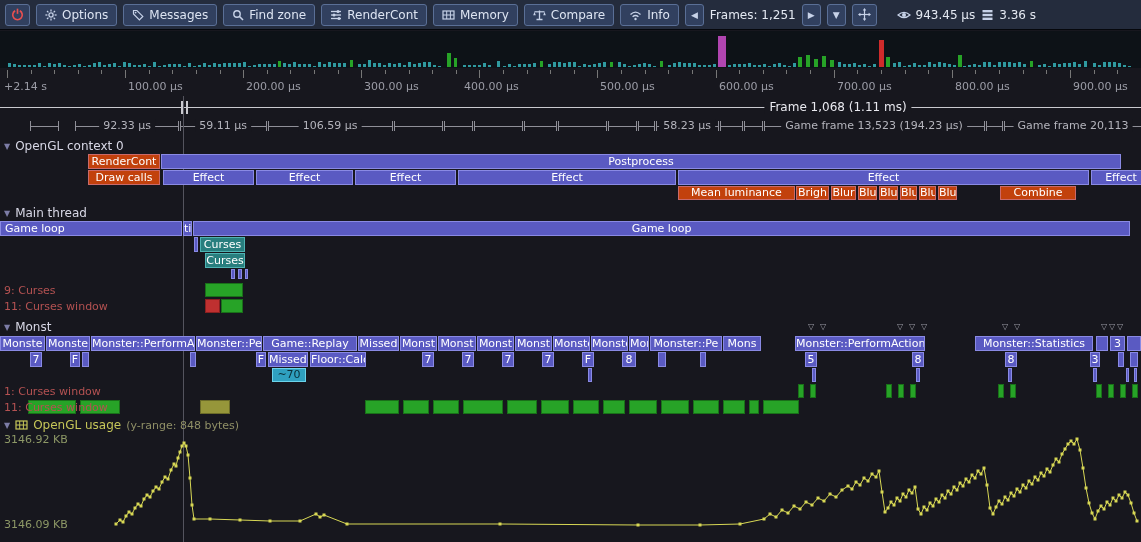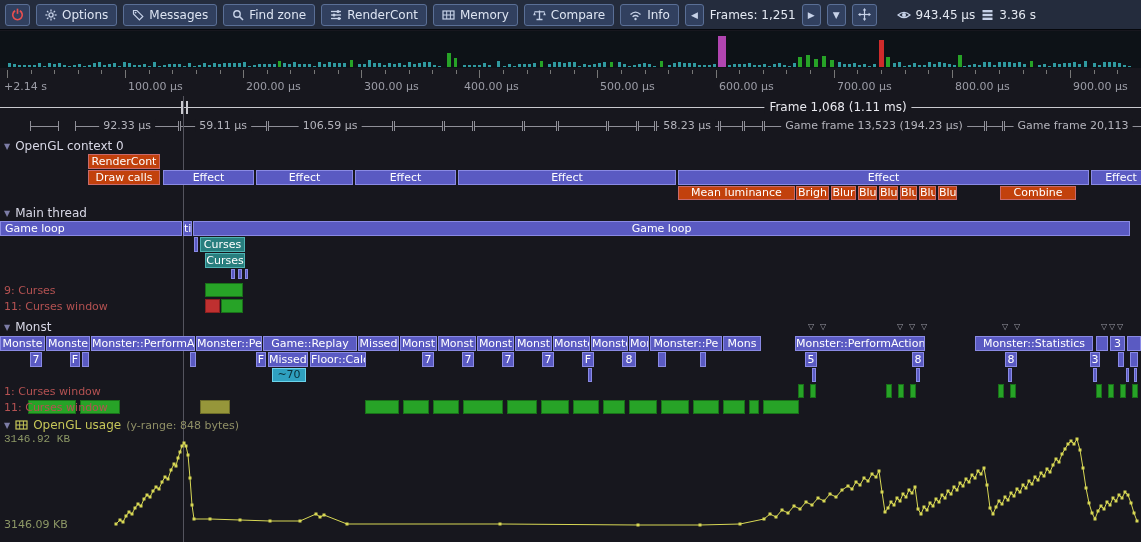--- a/index.html
+++ b/index.html
@@ -532,20 +532,21 @@
     <div style="position: absolute; left: 1002px; top: 121px; width: 1px; height: 10px; background: rgb(143, 143, 152);"></div>
     <div style="position: absolute; left: 1004px; top: 126px; width: 137px; height: 1px; background: rgb(143, 143, 152);"></div>
     <div style="position: absolute; left: 1004px; top: 121px; width: 1px; height: 10px; background: rgb(143, 143, 152);"></div>
     <div class="sflabel" style="position: absolute; left: 1073px; top: 119px;">Game frame 20,113</div>
     <div style="position: absolute; left: 183px; top: 96px; width: 1px; height: 446px; background: rgb(84, 84, 94);"></div>
     <div class="thead" style="position: absolute; left: 4px; top: 139px;">
       <span class="arrow">▼</span>
       <span>OpenGL context 0</span>
     </div>
     <div class="zone red" style="position: absolute; left: 88px; top: 154px; width: 72px; height: 15px; line-height: 13px;">RenderCont</div>
+    <div class="zone purple" style="position: absolute; left: 161px; top: 154px; width: 960px; height: 15px; line-height: 13px;">Postprocess</div>
     <div class="zone red" style="position: absolute; left: 88px; top: 170px; width: 72px; height: 15px; line-height: 13px;">Draw calls</div>
     <div class="zone purple" style="position: absolute; left: 163px; top: 170px; width: 91px; height: 15px; line-height: 13px;">Effect</div>
     <div class="zone purple" style="position: absolute; left: 256px; top: 170px; width: 97px; height: 15px; line-height: 13px;">Effect</div>
     <div class="zone purple" style="position: absolute; left: 355px; top: 170px; width: 101px; height: 15px; line-height: 13px;">Effect</div>
     <div class="zone purple" style="position: absolute; left: 458px; top: 170px; width: 218px; height: 15px; line-height: 13px;">Effect</div>
     <div class="zone purple" style="position: absolute; left: 678px; top: 170px; width: 411px; height: 15px; line-height: 13px;">Effect</div>
     <div class="zone purple" style="position: absolute; left: 1091px; top: 170px; width: 60px; height: 15px; line-height: 13px;">Effect</div>
     <div class="zone red" style="position: absolute; left: 678px; top: 186px; width: 117px; height: 14px; line-height: 12px;">Mean luminance</div>
     <div class="zone red" style="position: absolute; left: 796px; top: 186px; width: 33px; height: 14px; line-height: 12px;">Brigh</div>
     <div class="zone red" style="position: absolute; left: 831px; top: 186px; width: 25px; height: 14px; line-height: 12px;">Blur</div>
@@ -672,21 +673,21 @@
         <svg width="13" height="12" viewBox="0 0 13 12">
           <rect x="1" y="2" width="11" height="8" fill="none" stroke="currentColor" stroke-width="1.2"></rect>
           <line x1="4.7" y1="2" x2="4.7" y2="10" stroke="currentColor" stroke-width="1"></line>
           <line x1="8.4" y1="2" x2="8.4" y2="10" stroke="currentColor" stroke-width="1"></line>
           <line x1="1" y1="6" x2="12" y2="6" stroke="currentColor" stroke-width="1"></line>
         </svg>
       </span>
       <span class="memtitle">OpenGL usage</span>
       <span class="memnote">(y-range: 848 bytes)</span>
     </div>
-    <div class="memlabel" style="position: absolute; left: 4px; top: 433px; font-family: Liberation Mono, monospace;">3146.92 KB</div>
+    <div class="memlabel" style="position: absolute; left: 4px; top: 433px;">3146.92 KB</div>
     <div class="memlabel" style="position: absolute; left: 4px; top: 518px;">3146.09 KB</div>
     <svg width="1141" height="542" style="position: absolute; left: 0px; top: 0px; pointer-events: none;">
       <polyline points="116,524 120,520 123,522 126,516 129,512 132,514 135,508 138,504 141,506 144,499 147,495 150,497 153,491 156,487 159,489 162,482 165,477 168,479 171,470 174,464 176,466 178,458 180,452 182,446 184,443 186,446 188,455 190,478 192,505 194,519 210,519 240,520 270,521 300,521 316,514 320,517 324,515 347,524 500,524 638,525 700,525 740,524 764,519 770,514 776,517 782,510 788,513 794,506 800,509 806,502 812,505 818,498 824,501 830,494 836,497 842,490 848,486 852,489 856,482 860,485 864,478 868,481 872,474 876,477 879,471 882,492 885,512 888,508 891,502 894,505 897,498 900,501 903,494 906,497 909,490 912,493 915,487 918,509 921,514 924,507 927,510 930,503 933,506 936,499 939,502 942,495 945,498 948,491 951,494 954,487 957,490 960,483 963,486 966,479 969,482 972,475 975,478 978,471 981,474 984,468 987,485 990,508 993,514 996,507 999,501 1002,504 1005,497 1008,500 1011,493 1014,496 1017,489 1020,492 1023,485 1026,488 1029,481 1032,484 1035,477 1038,480 1041,473 1044,476 1047,469 1050,472 1053,465 1056,459 1059,462 1062,454 1065,449 1068,444 1071,441 1074,444 1077,439 1080,450 1083,468 1086,488 1089,503 1092,513 1095,519 1098,511 1101,506 1104,509 1107,502 1110,505 1113,498 1116,501 1119,495 1122,498 1125,492 1128,495 1131,503 1134,513 1137,521" fill="none" stroke="#d8d855" stroke-width="1"></polyline>
       <rect x="114.5" y="522.5" width="3" height="3" fill="#d8d855"></rect>
       <rect x="118.5" y="518.5" width="3" height="3" fill="#d8d855"></rect>
       <rect x="121.5" y="520.5" width="3" height="3" fill="#d8d855"></rect>
       <rect x="124.5" y="514.5" width="3" height="3" fill="#d8d855"></rect>
       <rect x="127.5" y="510.5" width="3" height="3" fill="#d8d855"></rect>
       <rect x="130.5" y="512.5" width="3" height="3" fill="#d8d855"></rect>
       <rect x="133.5" y="506.5" width="3" height="3" fill="#d8d855"></rect>

